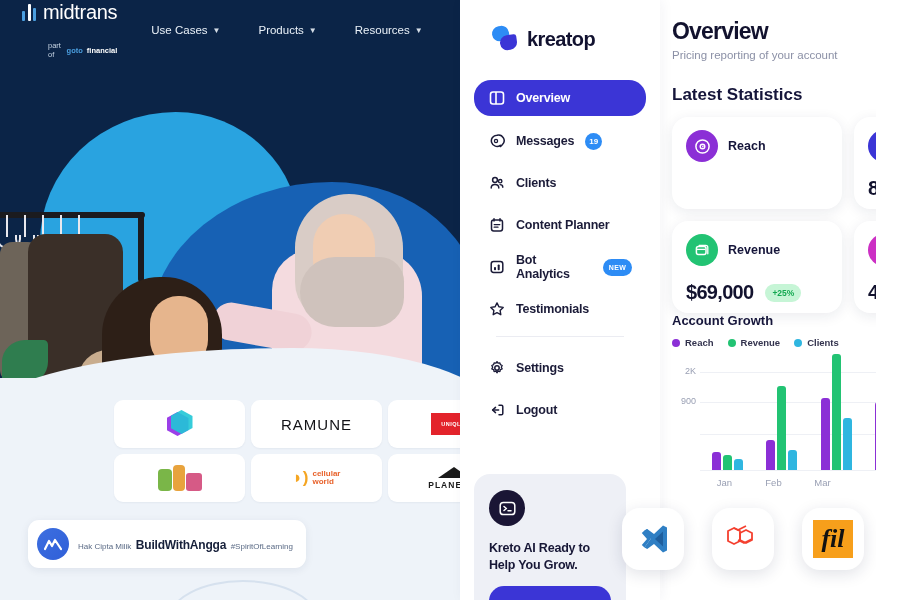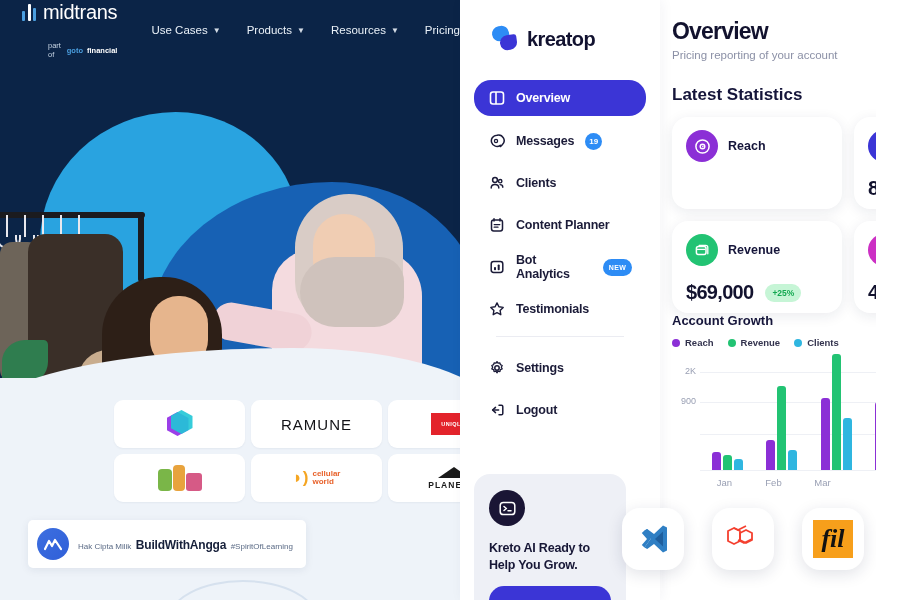--- a/index.html
+++ b/index.html
@@ -44,21 +44,21 @@
     color: #ffffff; font-size: 20px; letter-spacing: -0.3px;
     font-weight: 400;
   }
   .mt-logo-sub {
     display: flex; align-items: center; gap: 4px;
     font-size: 7.5px; color: #c6d4e4; padding-left: 26px; margin-top: 15px;
   }
   .mt-logo-sub .goto { color: #4b9fe0; font-weight: 700; }
   .mt-logo-sub .fin { color: #ffffff; font-weight: 700; }
 
-  .mt-nav-links { display: flex; align-items: center; gap: 26px; margin-left: 34px; }
+  .mt-nav-links { display: flex; align-items: center; gap: 38px; margin-left: 34px; }
   .mt-nav-link {
     color: #eaf1f8; font-size: 11.5px; display: flex; align-items: center; gap: 5px;
     white-space: nowrap; cursor: pointer;
   }
   .chev { font-size: 8px; opacity: .9; }
 
   .mt-hero {
     position: absolute; left: 0; top: 52px; width: 460px; height: 330px;
     overflow: hidden;
   }
@@ -179,21 +179,21 @@
   }
   .lg-hex .h1 { background:#9b3fe8; left:0; top:2px; }
   .lg-hex .h2 { background:#20c6d6; left:4px; top:0; opacity:.9; }
   .lg-illus { display:flex; align-items:flex-end; gap:1px;}
   .lg-illus .s1 { width:14px;height:22px;background:#7ab648;border-radius:4px;}
   .lg-illus .s2 { width:12px;height:26px;background:#e8a33d;border-radius:4px;}
   .lg-illus .s3 { width:16px;height:18px;background:#d65a86;border-radius:3px;}
 
   .mt-badge {
     position: absolute; left: 28px; top: 142px;
-    background: #ffffff; border-radius: 5px;
+    background: #ffffff; border-radius: 11px;
     padding: 8px 13px 8px 9px;
     display: flex; align-items: center; gap: 9px;
     box-shadow: 0 2px 8px rgba(20,40,80,.08);
     text-align: right;
   }
   .mt-badge-icon {
     width: 32px; height: 32px; border-radius: 50%;
     background: linear-gradient(135deg,#3d6fe0,#2f5fd8);
     display: flex; align-items: center; justify-content: center;
   }

